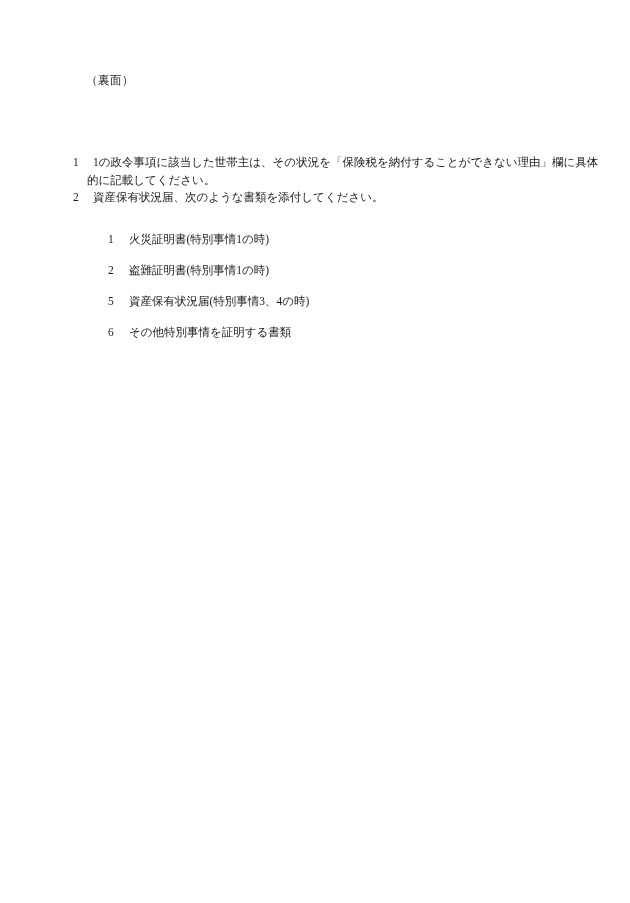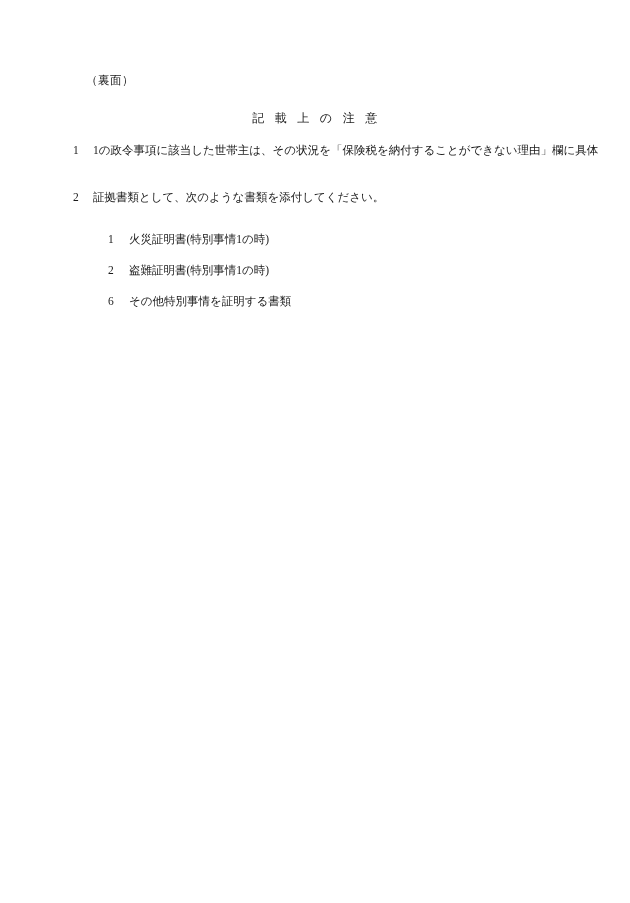--- a/index.html
+++ b/index.html
@@ -48,20 +48,21 @@
     line-height: 1.55;
   }
   .para-1 {
     left: 73px;
     top: 142px;
     width: 492px;
   }
   .para-1 .line1 {
     display: block;
     white-space: nowrap;
+    margin-top: 12px;
   }
   .para-1 .line2 {
     display: block;
     padding-left: 14px;
   }
   .para-2 {
     left: 73px;
     top: 189px;
     width: 492px;
     white-space: nowrap;
@@ -90,31 +91,30 @@
     min-width: 21px;
   }
 </style>
 </head>
 <body>
 
 <div class="page">
 
   <div class="side-label">（裏面）</div>
 
-  <div class="doc-title">
-    <span class="t-char">記</span><span class="t-char">載</span><span class="t-char">上</span><span class="t-char">の</span><span class="t-char">注</span><span class="t-char">意</span>
-  </div>
 
   <div class="para para-1">
     <span class="line1"><span class="num-lead">1</span><span>1の政令事項に該当した世帯主は、その状況を「保険税を納付することができない理由」欄に具体</span></span>
+    <span class="line2">的に記載してください。</span>
   </div>
 
   <div class="para para-2">
-    <span class="num-lead">2</span><span>証拠書類として、次のような書類を添付してください。</span>
+    <span class="num-lead">2</span><span>資産保有状況届、次のような書類を添付してください。</span>
   </div>
 
   <ul class="items">
     <li><span class="idx">1</span><span>火災証明書(特別事情1の時)</span></li>
     <li><span class="idx">2</span><span>盗難証明書(特別事情1の時)</span></li>
+    <li><span class="idx">5</span><span>資産保有状況届(特別事情3、4の時)</span></li>
     <li><span class="idx">6</span><span>その他特別事情を証明する書類</span></li>
   </ul>
 
 </div>
 
 </body></html>

